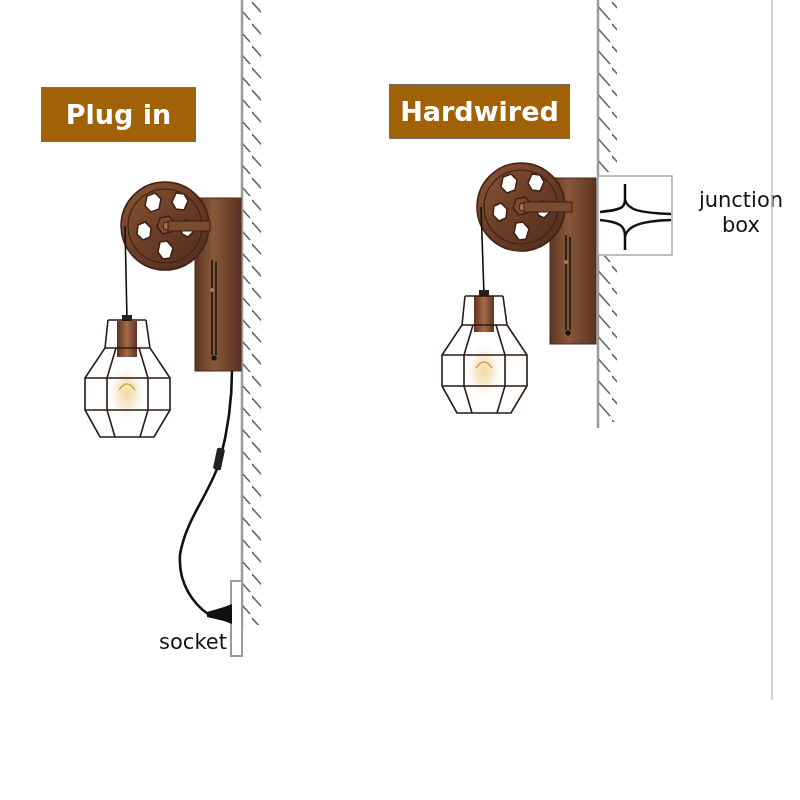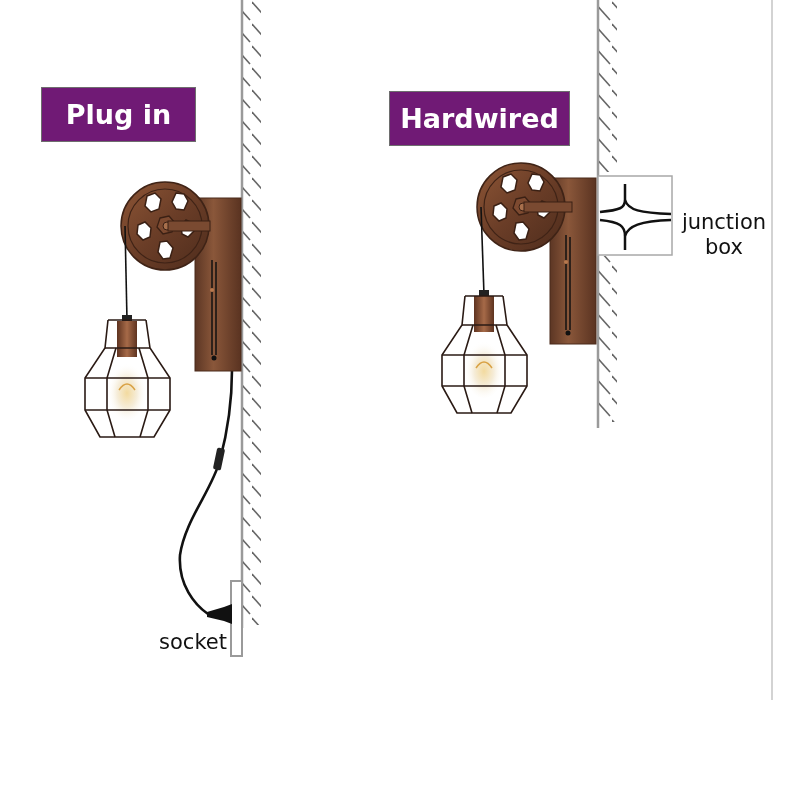--- a/index.html
+++ b/index.html
@@ -1,39 +1,39 @@
 <!DOCTYPE html>
 <html><head>
 <meta charset="utf-8">
 <style>
   html, body { margin: 0; padding: 0; background: #ffffff; }
   body { width: 800px; height: 800px; position: relative; overflow: hidden; font-family: "Liberation Sans", sans-serif; }
   .label-box {
-    position: absolute; background: #701a75; color: #ffffff;
+    position: absolute; background: #a16207; color: #ffffff;
     font-family: "DejaVu Sans", sans-serif; font-weight: bold; font-size: 27px;
     display: flex; align-items: center; justify-content: center;
     border: 1px solid #6e6e6e;
   }
   .caption { position: absolute; color: #111111; font-family: "DejaVu Sans", sans-serif; font-size: 21px; line-height: 25px; text-align: center; }
   svg { position: absolute; left: 0; top: 0; }
 </style>
 </head>
 <body>
 
 <div class="label-box" style="left:41px; top:87px; width:153px; height:53px;">
   <span>Plug in</span>
 </div>
-<div class="label-box" style="left:389px; top:91px; width:179px; height:53px;text-align:center;">
+<div class="label-box" style="left:389px; top:84px; width:179px; height:53px;text-align:center;">
   <span>Hardwired</span>
 </div>
 
 <div class="caption" style="left:148px; top:630px; width:90px;">
   <span>socket</span>
 </div>
-<div class="caption" style="left:674px; top:210px; width:100px;">
+<div class="caption" style="left:674px; top:188px; width:100px;padding-left:17px;">
   <div>junction</div>
   <div>box</div>
 </div>
 
 <svg width="800" height="800" viewBox="0 0 800 800">
   <defs>
     <pattern id="hatchL" width="18" height="22" patternUnits="userSpaceOnUse">
       <line x1="0" y1="2" x2="16" y2="20" stroke="#666" stroke-width="1.6"></line>
     </pattern>
     <linearGradient id="rustGrad" x1="0" y1="0" x2="1" y2="1">

